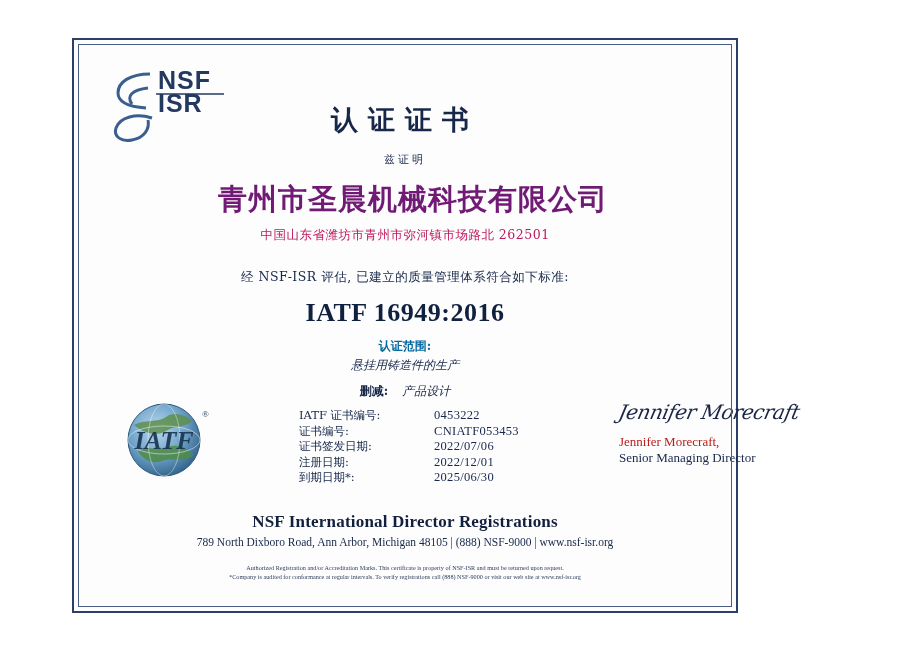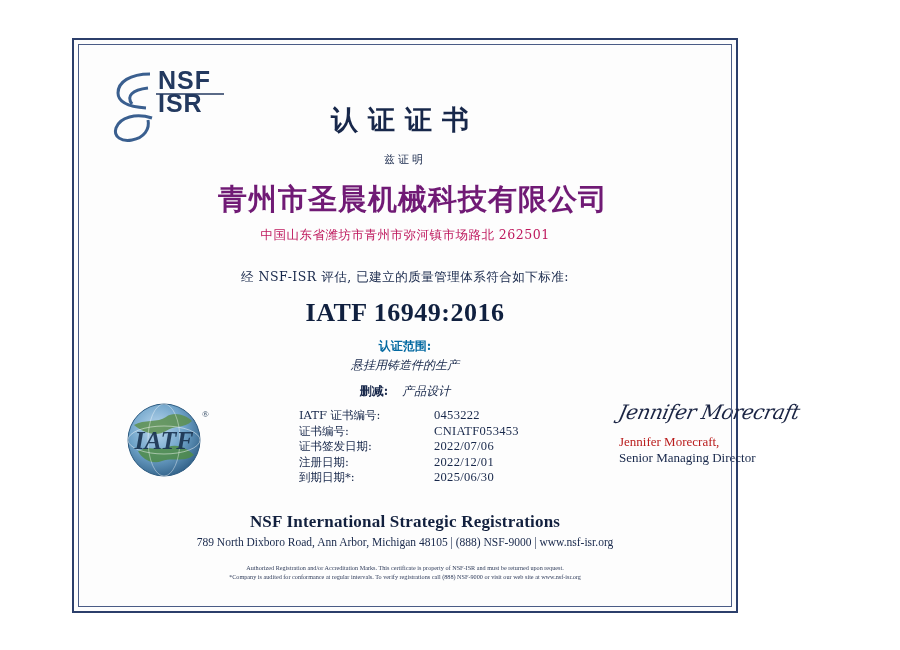--- a/index.html
+++ b/index.html
@@ -343,21 +343,21 @@
           <span class="v">2025/06/30</span>
         </div>
       </div>
 
       <div class="signature">
         <div class="sig-script">Jennifer Morecraft</div>
         <div class="sig-name">Jennifer Morecraft,</div>
         <div class="sig-title">Senior Managing Director</div>
       </div>
 
-      <div class="org-name">NSF International Strategic Registrations</div>
+      <div class="org-name">NSF International Director Registrations</div>
       <div class="org-addr">789 North Dixboro Road, Ann Arbor, Michigan 48105 | (888) NSF-9000 | www.nsf-isr.org</div>
       <div class="fineprint">
         <div>Authorized Registration and/or Accreditation Marks. This certificate is property of NSF-ISR and must be returned upon request.</div>
         <div>*Company is audited for conformance at regular intervals. To verify registrations call (888) NSF-9000 or visit our web site at www.nsf-isr.org</div>
       </div>
 
     </div>
   </div>
 </div>
 

